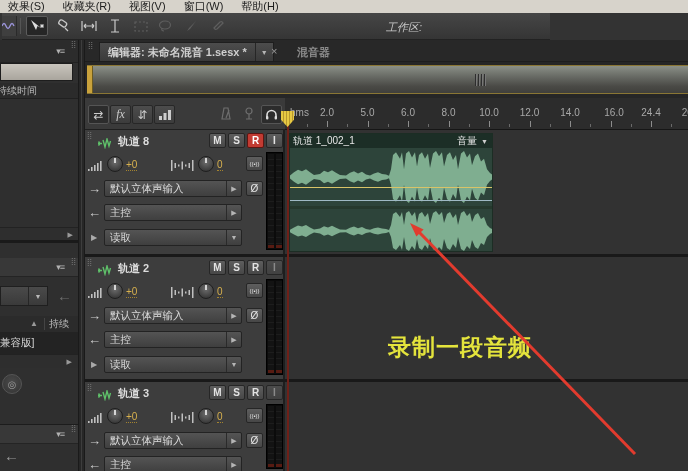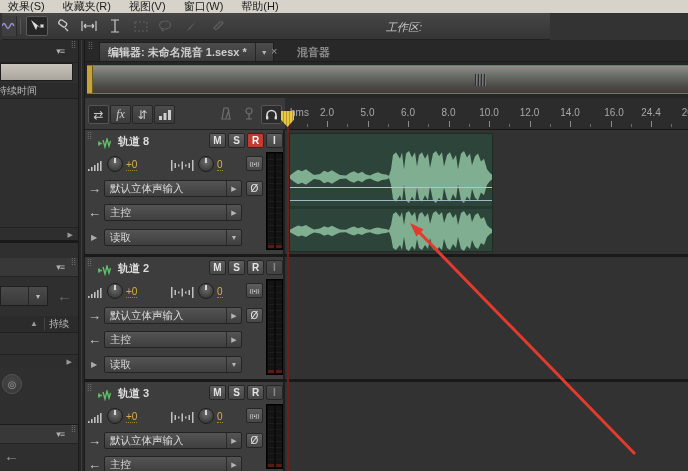--- a/index.html
+++ b/index.html
@@ -233,20 +233,23 @@
       <span class="gripv abs" style="right:2px;top:2px">⁞⁞</span>
     </div>
     <div class="p2dd">
       <span class="arr">▼</span>
     </div>
     <span class="backarr abs" style="left:57px;top:248px">←</span>
     <div class="p2sort">
       <span class="up">▲</span>
       <span class="sep"></span>
       <span class="lbl">持续</span>
+    </div>
+    <div class="p2list">
+      <span>兼容版]</span>
     </div>
     <div class="p2scroll">
       <span class="scrollarr" style="right:6px">▶</span>
     </div>
     <div class="circlebtn">◎</div>
     <div class="p3strip">
       <span class="pmenu abs" style="right:14px;top:4px">▾≡</span>
       <span class="gripv abs" style="right:2px;top:2px">⁞⁞</span>
     </div>
     <span class="backarr abs" style="left:4px;top:408px;color:#9a9a9a">←</span>
@@ -397,20 +400,27 @@
   </div>
   <div class="abs lane" style="top:130px;height:124px">
     <div class="clip">
       <svg id="wavesvg" width="202" height="117" viewBox="0 0 202 117" style="position:absolute;left:0;top:0">
           <polygon points="0,41.4 4,38.3 8,35.7 12,37.3 16,35.2 20,38.3 24,40.9 30,39.9 34,36.8 38,38.3 42,36.2 46,38.8 50,40.9 56,41.4 60,38.8 64,37.3 68,39.4 72,37.8 76,40.4 80,41.4 84,39.4 88,38.3 92,39.9 96,40.4 99,41.7 101,35.2 103,20.9 106,18.3 110,24.8 112,18.3 114,35.2 116,19.6 119,17.0 122,23.5 125,18.3 127,32.6 129,20.9 132,18.3 135,24.8 138,19.6 140,33.9 143,19.6 146,17.0 149,22.2 152,18.3 154,32.6 157,20.9 160,18.3 163,26.1 166,20.9 168,35.2 171,19.6 174,17.0 177,23.5 180,19.6 182,31.3 185,22.2 188,19.6 191,27.4 194,24.8 197,35.2 200,39.1 204,41.7 204,44.3 200,46.9 197,50.8 194,61.2 191,58.6 188,66.4 185,63.8 182,54.7 180,66.4 177,62.5 174,69.0 171,66.4 168,50.8 166,65.1 163,59.9 160,67.7 157,65.1 154,53.4 152,67.7 149,63.8 146,69.0 143,66.4 140,52.1 138,66.4 135,61.2 132,67.7 129,65.1 127,53.4 125,67.7 122,62.5 119,69.0 116,66.4 114,50.8 112,67.7 110,61.2 106,67.7 103,65.1 101,50.8 99,44.3 96,45.6 92,46.1 88,47.7 84,46.6 80,44.6 76,45.6 72,48.2 68,46.6 64,48.7 60,47.2 56,44.6 50,45.1 46,47.2 42,49.8 38,47.7 34,49.2 30,46.1 24,45.1 20,47.7 16,50.8 12,48.7 8,50.3 4,47.7 0,44.6" fill="#7fae90"></polygon>
           <polygon points="0,95.8 4,93.4 8,91.4 12,92.6 16,91.0 20,93.4 24,95.4 30,94.6 34,92.2 38,93.4 42,91.8 46,93.8 50,95.4 56,95.8 60,93.8 64,92.6 68,94.2 72,93.0 76,95.0 80,95.8 84,94.2 88,93.4 92,94.6 96,95.0 99,96.0 101,91.0 103,80.0 106,78.0 110,83.0 112,78.0 114,91.0 116,79.0 119,77.0 122,82.0 125,78.0 127,89.0 129,80.0 132,78.0 135,83.0 138,79.0 140,90.0 143,79.0 146,77.0 149,81.0 152,78.0 154,89.0 157,80.0 160,78.0 163,84.0 166,80.0 168,91.0 171,79.0 174,77.0 177,82.0 180,79.0 182,88.0 185,81.0 188,79.0 191,85.0 194,83.0 197,91.0 200,94.0 204,96.0 204,98.0 200,100.0 197,103.0 194,111.0 191,109.0 188,115.0 185,113.0 182,106.0 180,115.0 177,112.0 174,117.0 171,115.0 168,103.0 166,114.0 163,110.0 160,116.0 157,114.0 154,105.0 152,116.0 149,113.0 146,117.0 143,115.0 140,104.0 138,115.0 135,111.0 132,116.0 129,114.0 127,105.0 125,116.0 122,112.0 119,117.0 116,115.0 114,103.0 112,116.0 110,111.0 106,116.0 103,114.0 101,103.0 99,98.0 96,99.0 92,99.4 88,100.6 84,99.8 80,98.2 76,99.0 72,101.0 68,99.8 64,101.4 60,100.2 56,98.2 50,98.6 46,100.2 42,102.2 38,100.6 34,101.8 30,99.4 24,98.6 20,100.6 16,103.0 12,101.4 8,102.6 4,100.6 0,98.2" fill="#7fae90"></polygon>
         </svg>
       <div class="envline-y"></div>
       <div class="envline-b"></div>
       <div class="chsep"></div>
+      <div class="cliphead">
+        <span class="ct">轨道 1_002_1</span>
+        <span class="cv">
+          <span>音量</span>
+          <span class="tri">▼</span>
+        </span>
+      </div>
     </div>
   </div>
 
   <div class="abs tdiv" style="top:254px"></div>
 
   <div class="abs thead" style="top:257px;height:122px">
     <span class="gripv tgrip">⁞⁞</span>
     <span class="wicon">
       <svg width="17" height="11" viewBox="0 0 17 11">
           <path d="M0 5.5 h4 M2 5.5 l-1.5-2 M2 5.5 l-1.5 2 M5 2 l2 7 l2-8 l2 7 l1.5-5" fill="none" stroke="#5fc06a" stroke-width="1.4"></path>
@@ -526,18 +536,19 @@
         <div class="vucol" style="left:9px"></div>
       <div class="vured" style="left:1px"></div>
         <div class="vured" style="left:9px"></div>
     </div>
   </div>
   <div class="abs lane" style="top:382px;height:89px"></div>
 
   <div class="abs phline"></div>
   <div class="abs phmark"></div>
 
+  <div class="abs anno" id="anno" style="color: rgb(228, 228, 60);">录制一段音频</div>
   <svg class="abs arrowsvg" id="arrowsvg">
     <line id="arrowline" x1="635" y1="454" x2="419" y2="232" stroke-width="3" stroke="#e23b2e"></line>
     <polygon id="arrowhead" points="410,223 416.4,236.6 423.6,229.4" fill="#e23b2e"></polygon>
   </svg>
 
 </div>
 
 </body></html>

